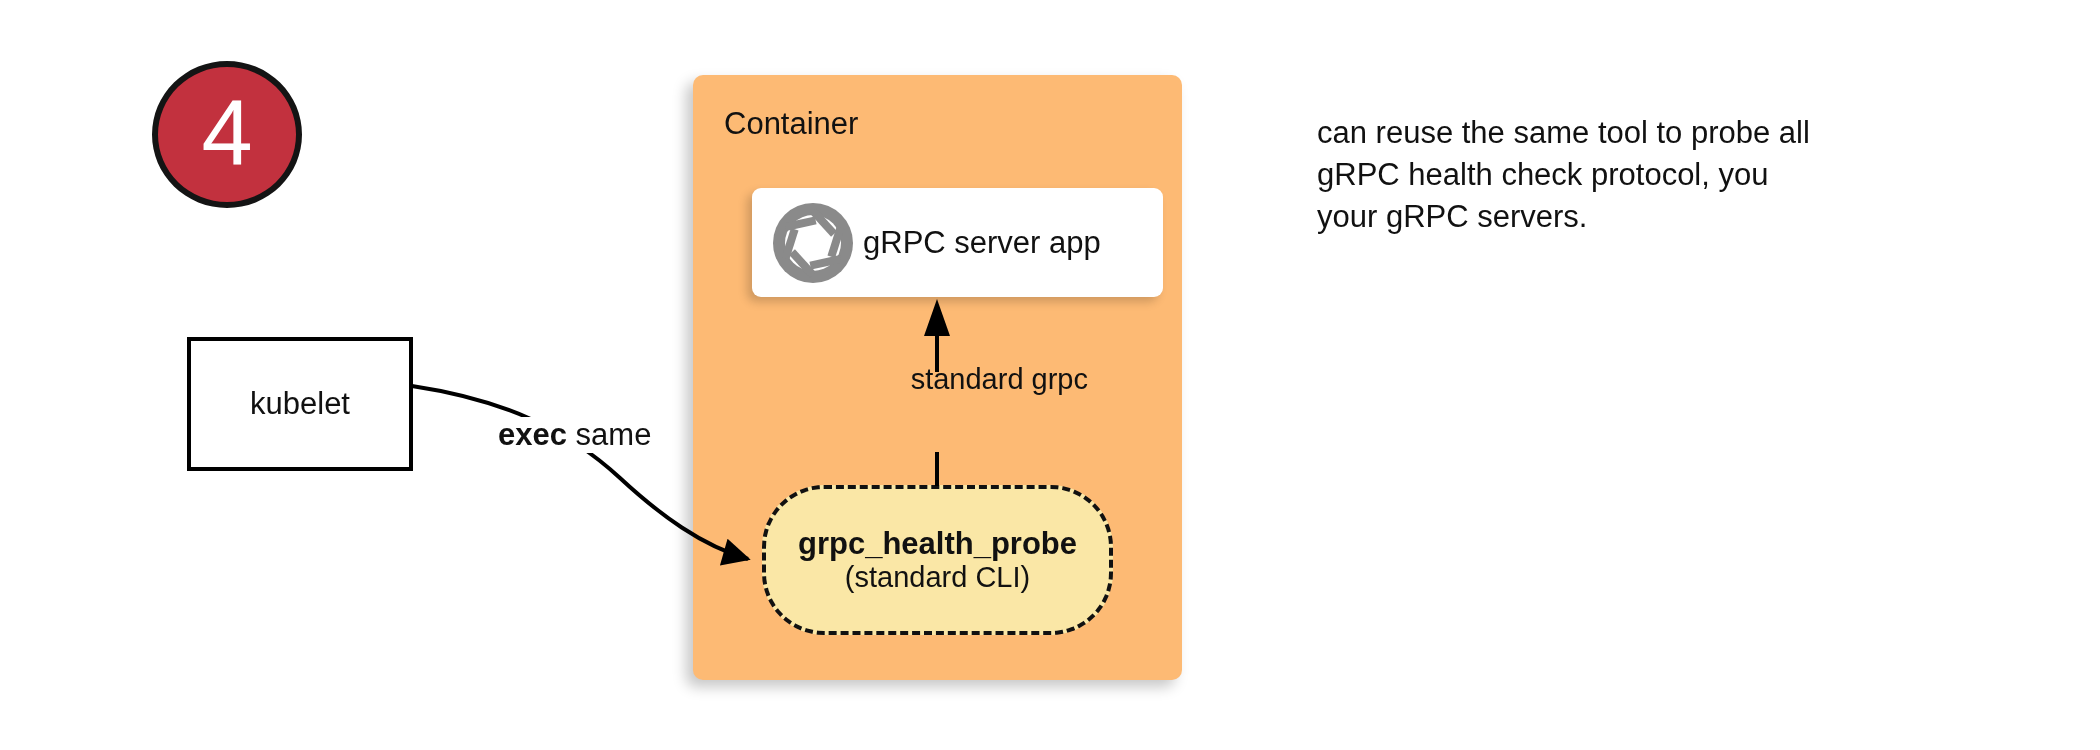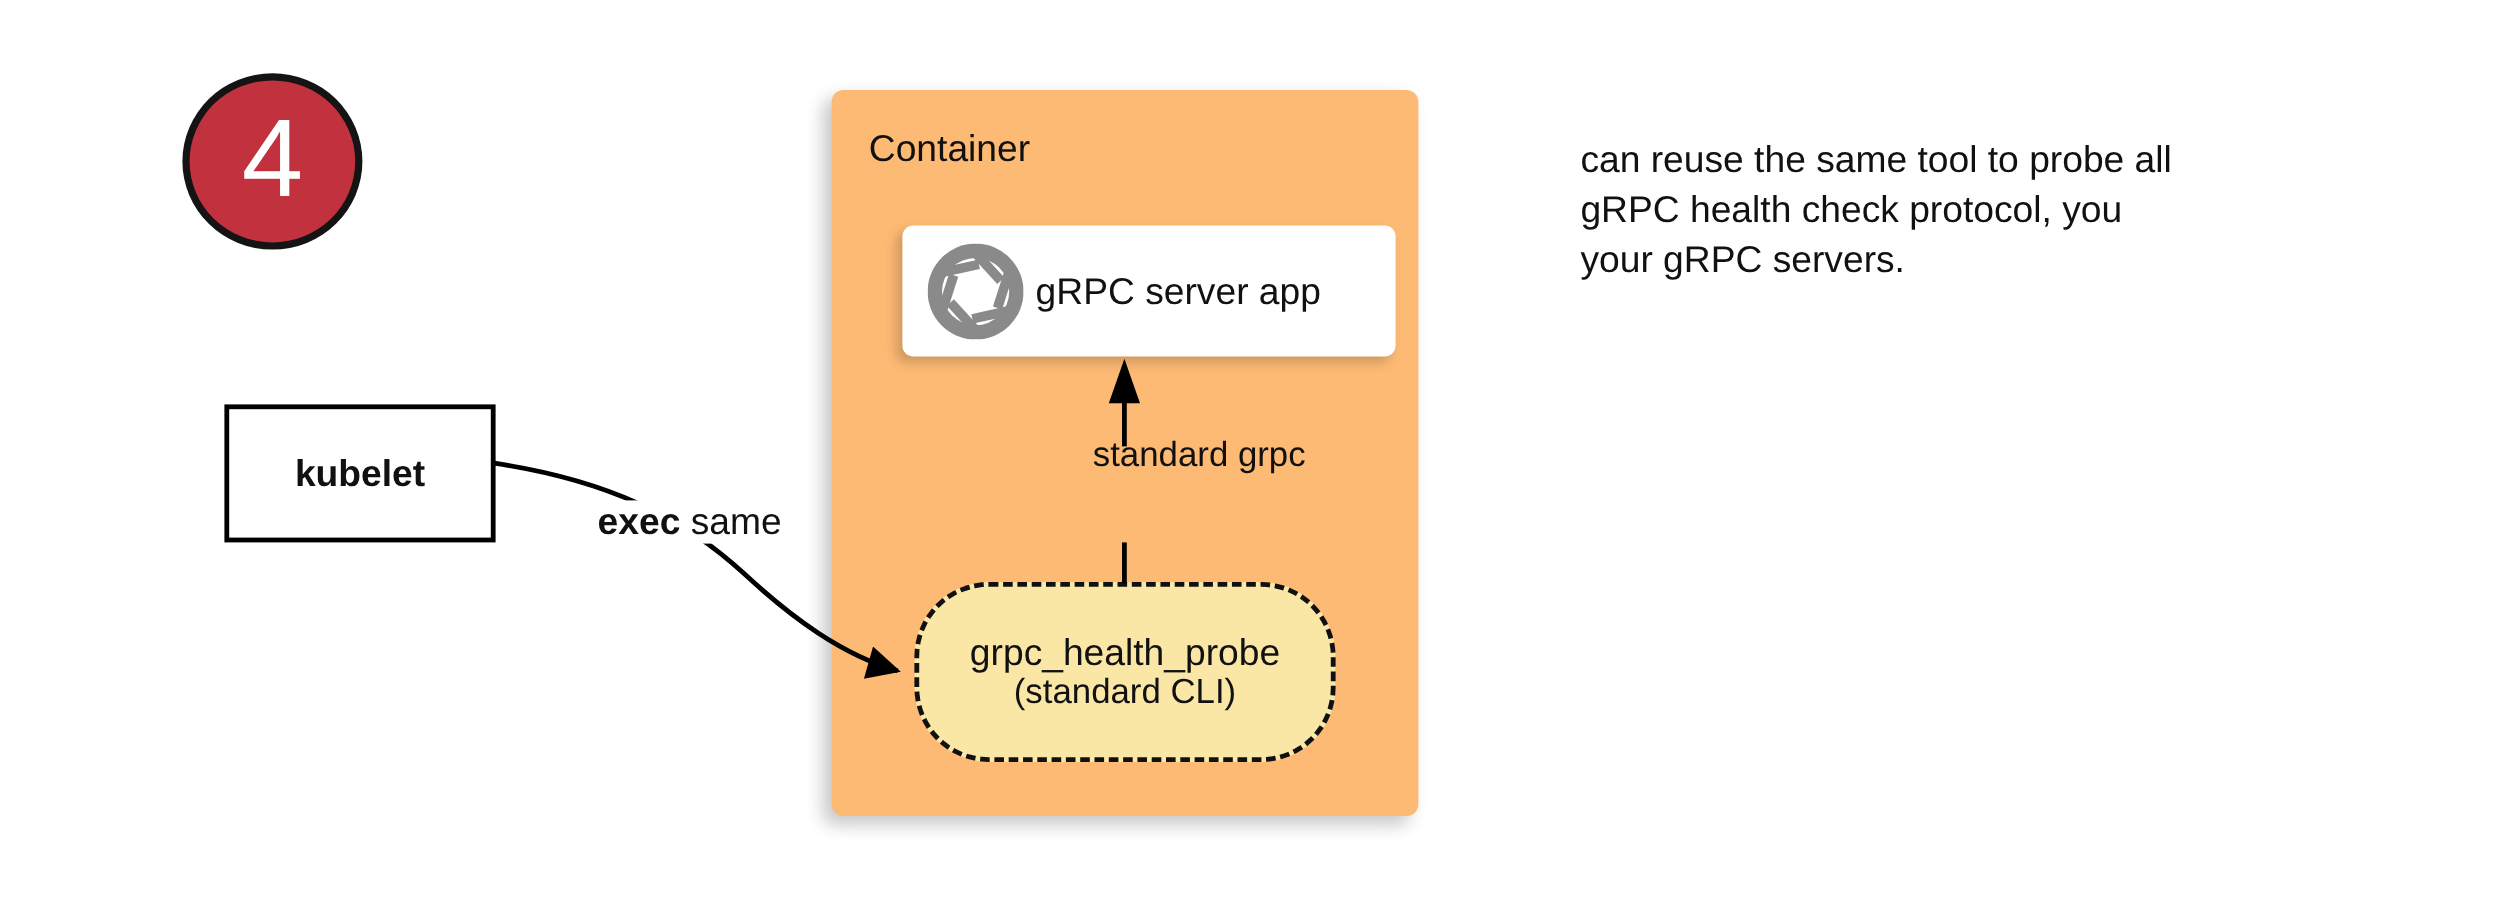--- a/index.html
+++ b/index.html
@@ -26,26 +26,25 @@
     color: #ffffff;
     font-size: 92px;
     line-height: 1;
     padding-bottom: 6px;
   }
 
   
   .kubelet-box {
     position: absolute;
     left: 187px; top: 337px;
-    width: 226px; height: 115px;
+    width: 226px; height: 134px;
     background: #ffffff;
     border: 4px solid #000000;
     display: flex; align-items: center; justify-content: center;
     font-size: 31px;
-    font-weight: bold;
   }
 
   
   .exec-label {
     position: absolute;
     left: 452px; top: 417px;
     font-size: 31px;
     background: #ffffff;
     padding: 0 3px;
     z-index: 6;
@@ -101,21 +100,21 @@
     position: absolute;
     left: 69px; top: 410px;
     width: 351px; height: 150px;
     background: #fae7a6;
     border: 4px dashed #111111;
     border-radius: 62px;
     display: flex; flex-direction: column;
     align-items: center; justify-content: center;
     text-align: center;
   }
-  .probe-title { font-size: 31px; font-weight: 400; line-height: 35px; }
+  .probe-title { font-size: 31px; font-weight: 700; line-height: 35px; }
   .probe-sub   { font-size: 29px; line-height: 33px; }
 
   
   .note {
     position: absolute;
     left: 1317px; top: 112px;
     font-size: 31px;
     line-height: 42px;
   }
 

